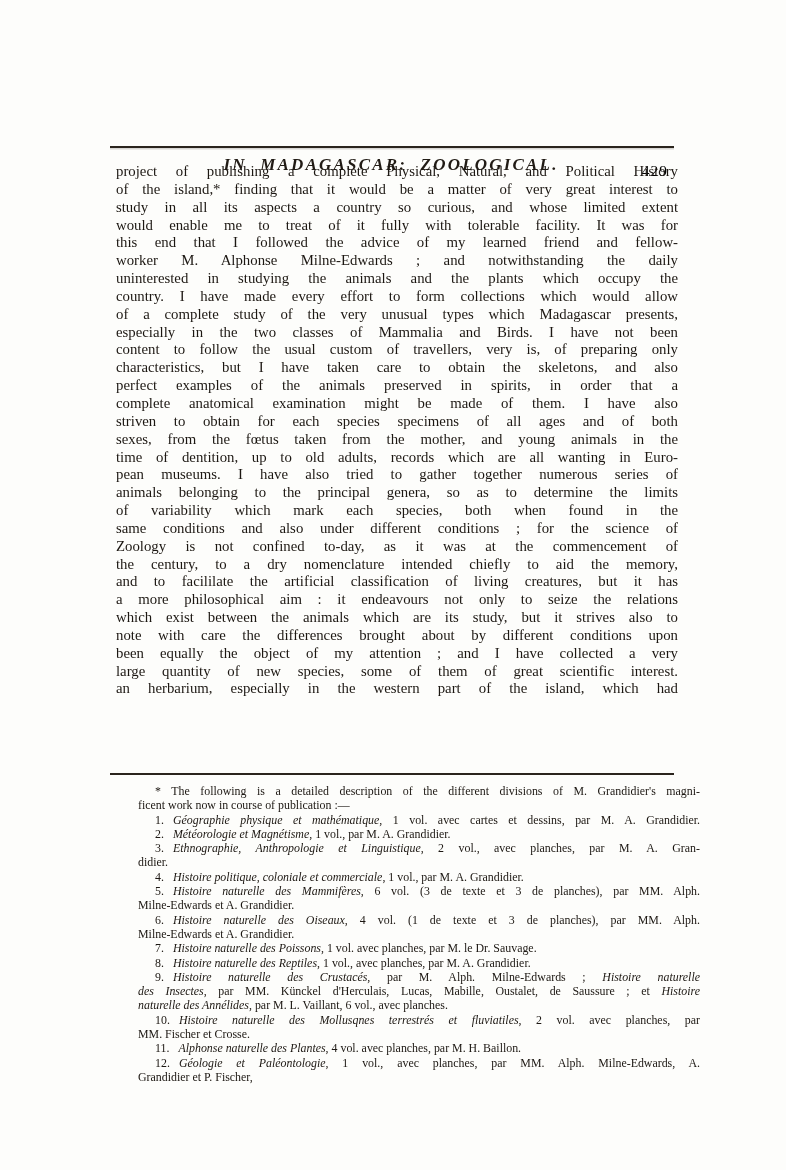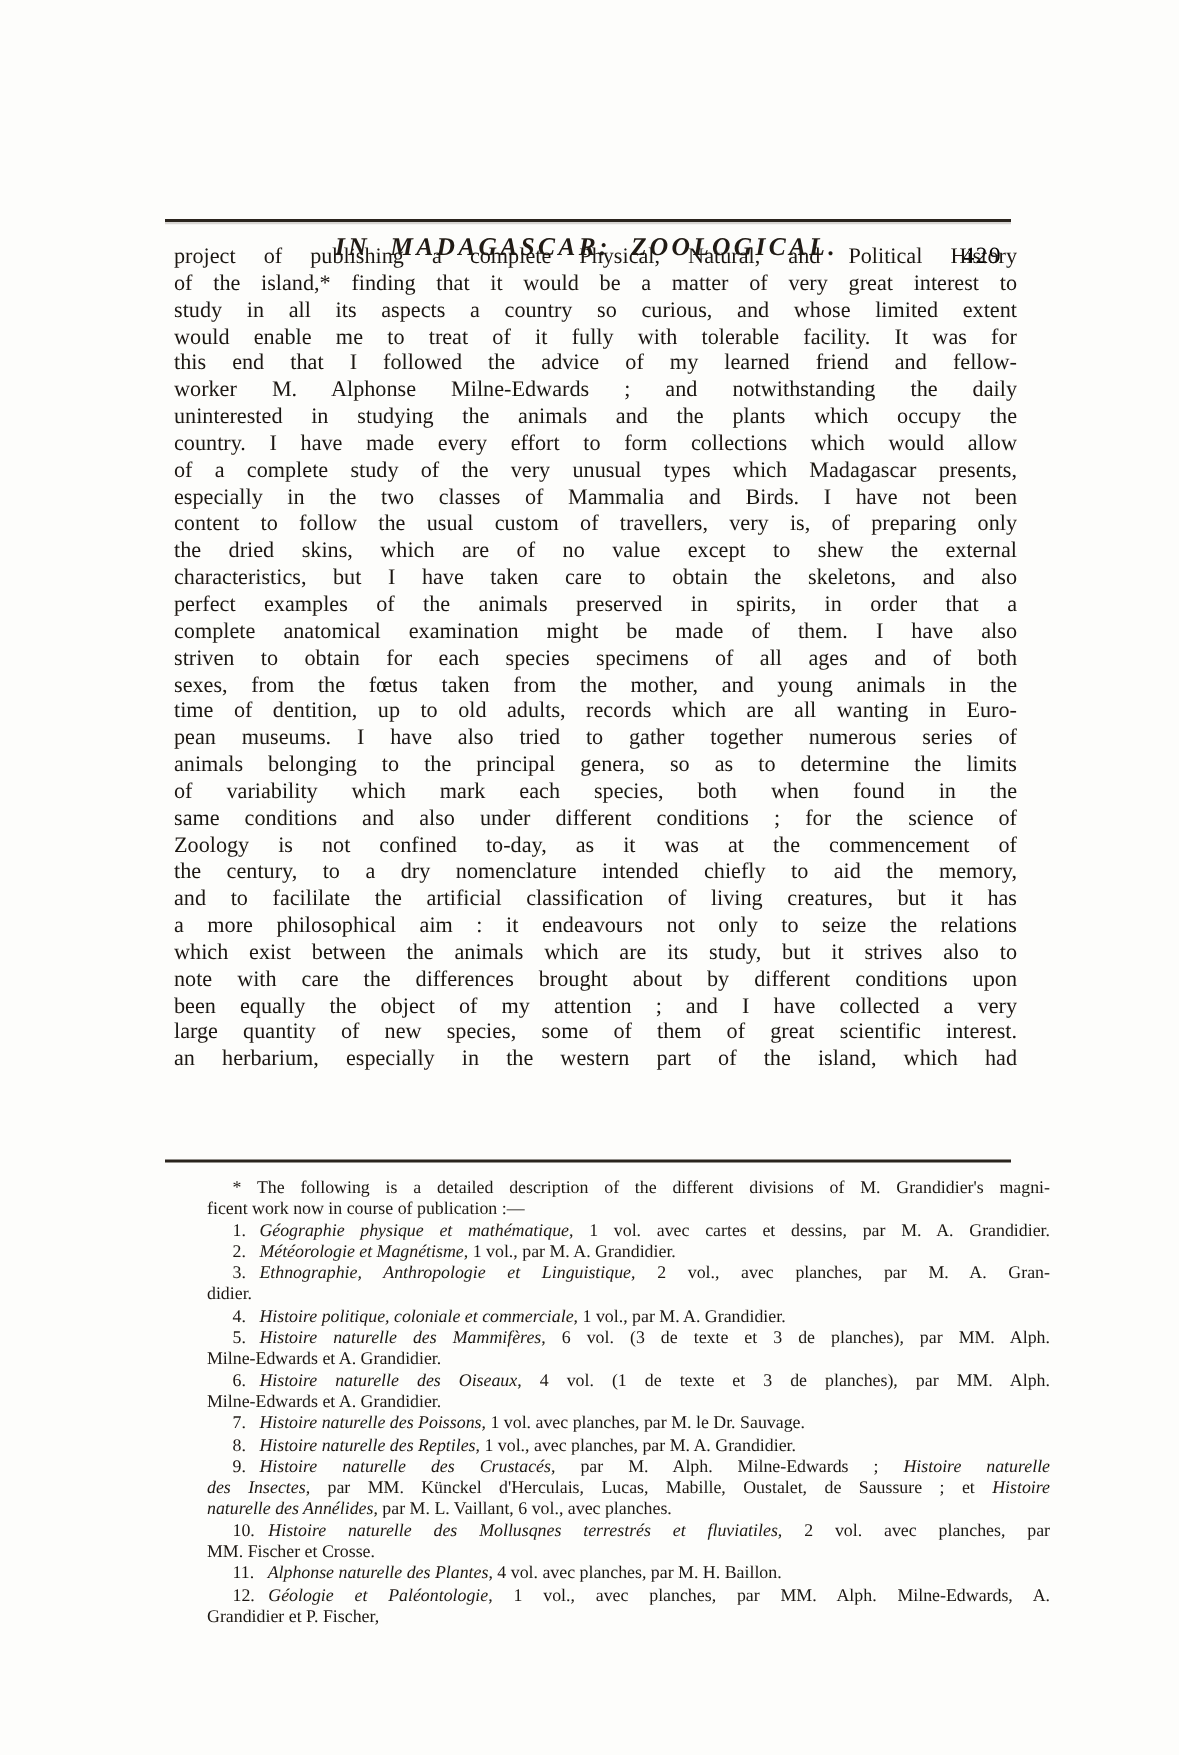--- a/index.html
+++ b/index.html
@@ -87,21 +87,20 @@
       <div class="bline">of the island,* finding that it would be a matter of very great interest to</div>
       <div class="bline">study in all its aspects a country so curious, and whose limited extent</div>
       <div class="bline">would enable me to treat of it fully with tolerable facility. It was for</div>
       <div class="bline">this end that I followed the advice of my learned friend and fellow-</div>
       <div class="bline">worker M. Alphonse Milne-Edwards ; and notwithstanding the daily</div>
       <div class="bline">uninterested in studying the animals and the plants which occupy the</div>
       <div class="bline">country. I have made every effort to form collections which would allow</div>
       <div class="bline">of a complete study of the very unusual types which Madagascar presents,</div>
       <div class="bline">especially in the two classes of Mammalia and Birds. I have not been</div>
       <div class="bline">content to follow the usual custom of travellers, very is, of preparing only</div>
-      <div class="bline">the dried skins, which are of no value except to shew the external</div>
       <div class="bline">characteristics, but I have taken care to obtain the skeletons, and also</div>
       <div class="bline">perfect examples of the animals preserved in spirits, in order that a</div>
       <div class="bline">complete anatomical examination might be made of them. I have also</div>
       <div class="bline">striven to obtain for each species specimens of all ages and of both</div>
       <div class="bline">sexes, from the fœtus taken from the mother, and young animals in the</div>
       <div class="bline">time of dentition, up to old adults, records which are all wanting in Euro-</div>
       <div class="bline">pean museums. I have also tried to gather together numerous series of</div>
       <div class="bline">animals belonging to the principal genera, so as to determine the limits</div>
       <div class="bline">of variability which mark each species, both when found in the</div>
       <div class="bline">same conditions and also under different conditions ; for the science of</div>

